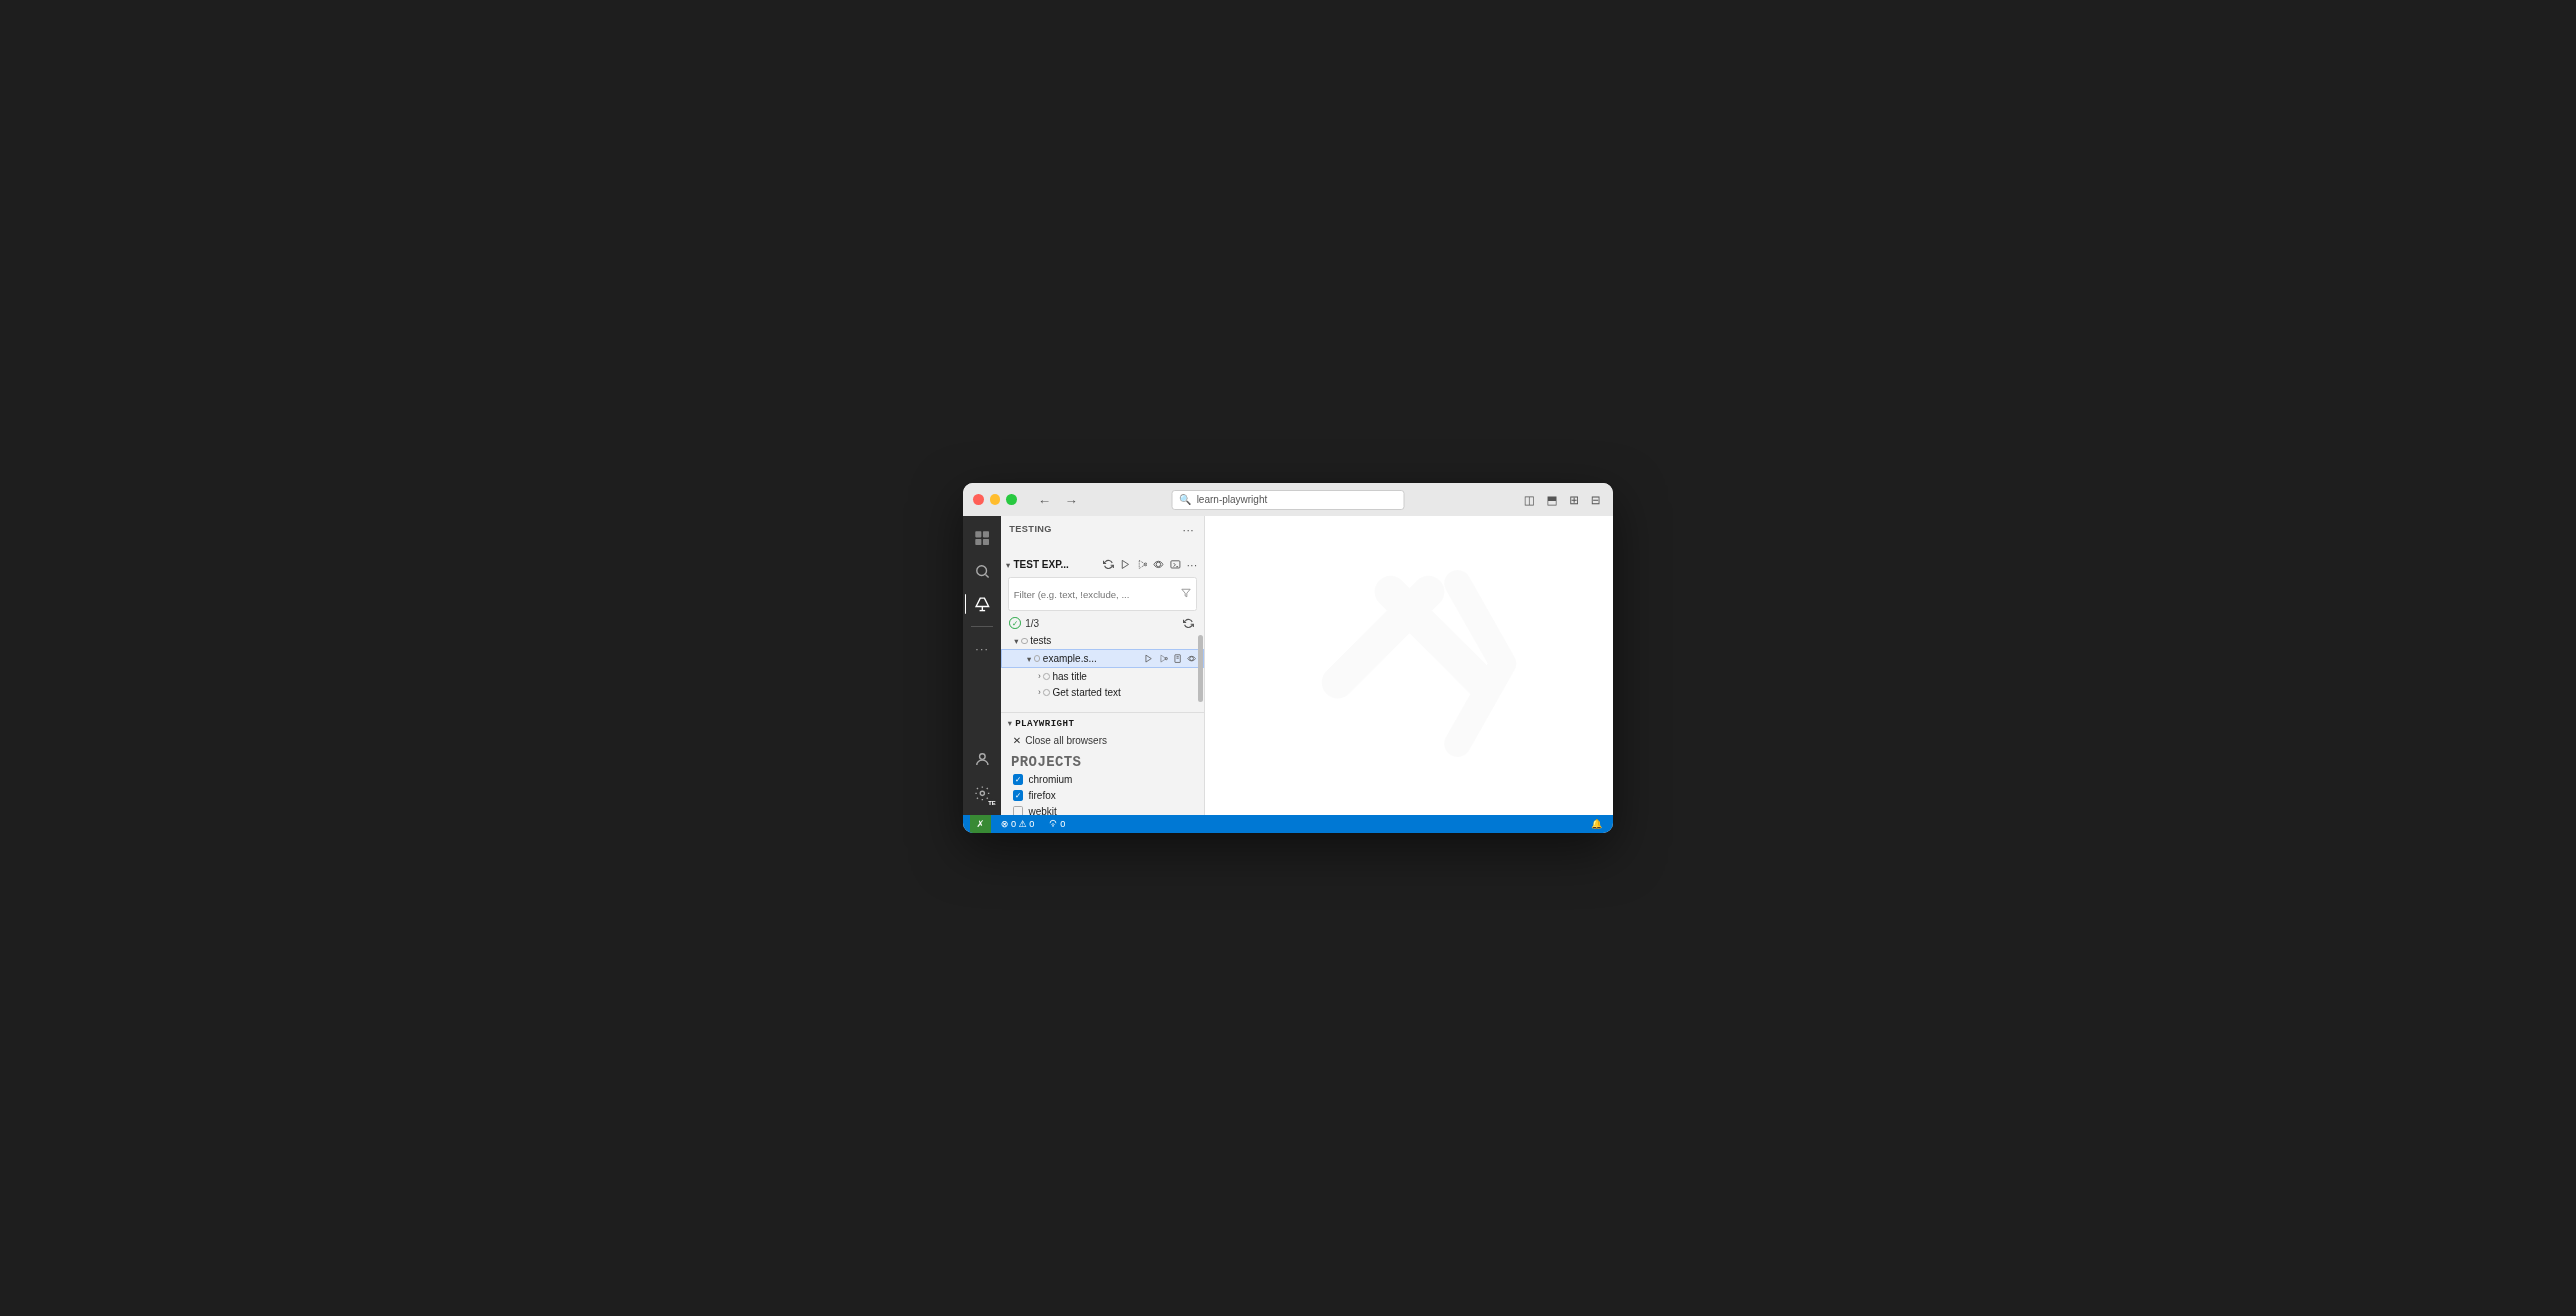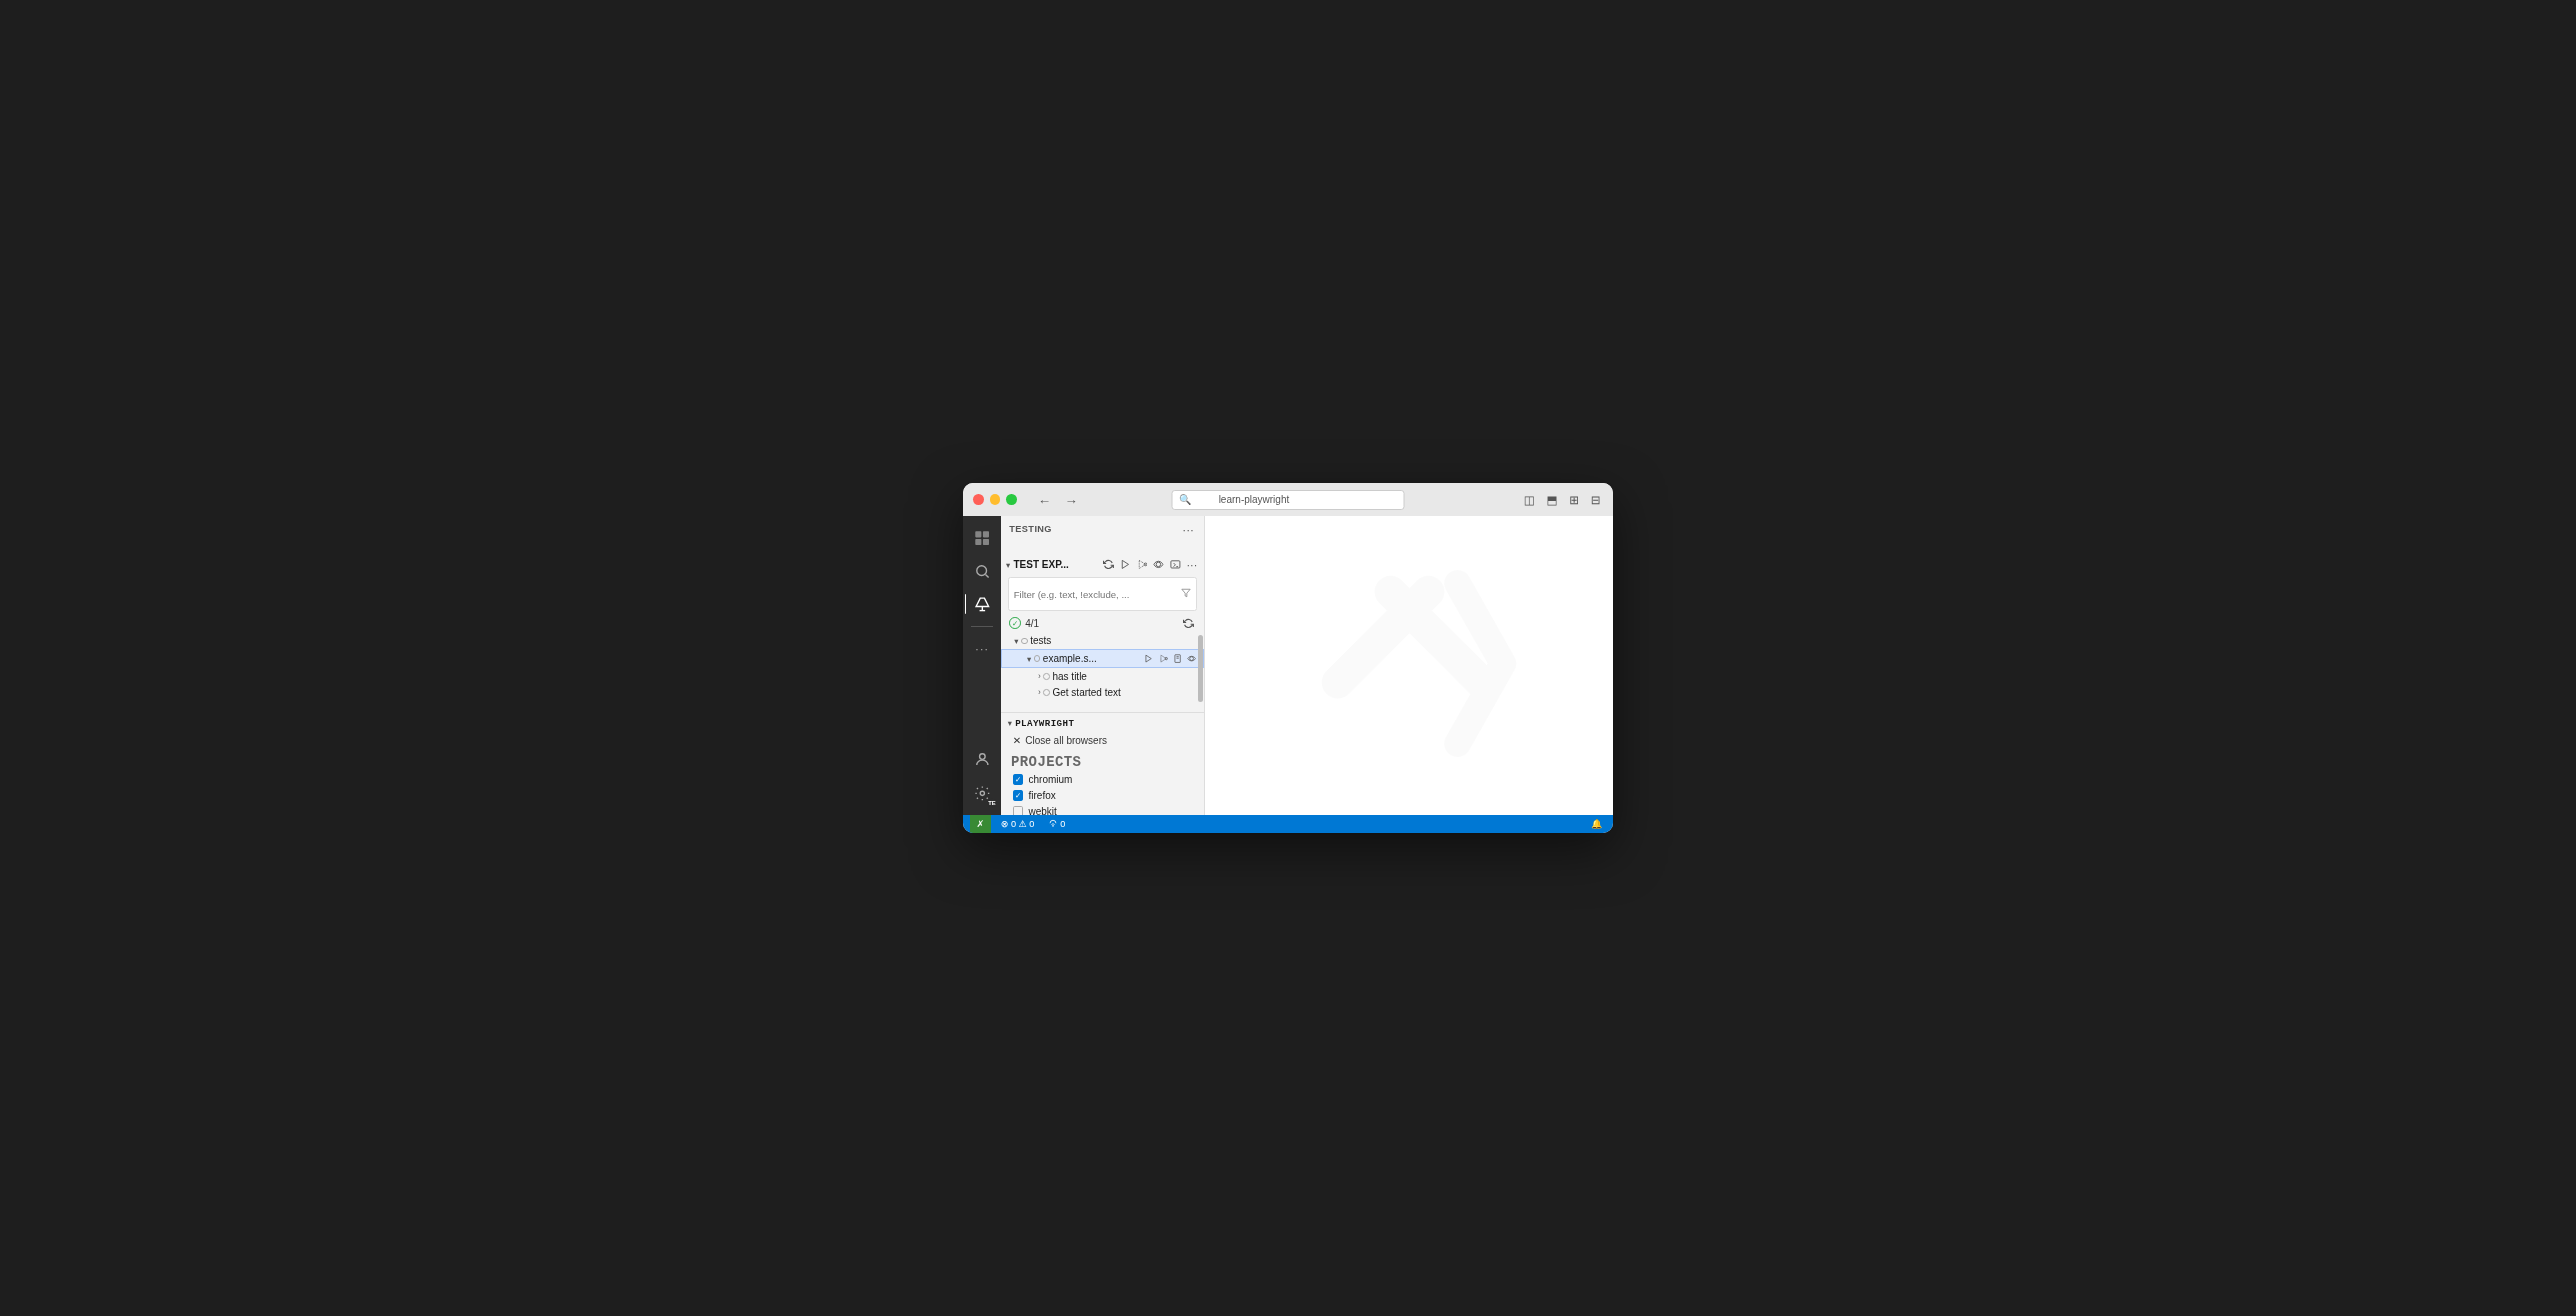--- a/index.html
+++ b/index.html
@@ -457,21 +457,21 @@
       <div class="traffic-light tl-close"></div>
       <div class="traffic-light tl-minimize"></div>
       <div class="traffic-light tl-maximize"></div>
     </div>
     <div class="titlebar-nav">
       <button class="nav-btn">←</button>
       <button class="nav-btn">→</button>
     </div>
     <div class="titlebar-search">
       <span>🔍</span>
-      <span style="font-size:10px;color:#555;margin-left:22px;">learn-playwright</span>
+      <span style="font-size:10px;color:#555;">learn-playwright</span>
     </div>
     <div class="titlebar-actions">
       <button class="titlebar-icon-btn">◫</button>
       <button class="titlebar-icon-btn">⬒</button>
       <button class="titlebar-icon-btn">⊞</button>
       <button class="titlebar-icon-btn">⊟</button>
     </div>
   </div>
 
   <div class="app-body">
@@ -573,21 +573,21 @@
           <span class="filter-icon">
             <svg width="10" height="10" viewBox="0 0 24 24" fill="none" stroke="currentColor" stroke-width="2">
               <polygon points="22,3 2,3 10,12.46 10,19 14,21 14,12.46"></polygon>
             </svg>
           </span>
         </div>
 
         <div class="status-row">
           <div class="status-pass">
             <div class="check-circle">✓</div>
-            <span>4/1</span>
+            <span>1/3</span>
           </div>
           <button class="small-icon-btn">
             <svg width="10.8" height="10.8" viewBox="0 0 24 24" fill="none" stroke="currentColor" stroke-width="2.5">
               <path d="M1 4v6h6"></path>
                 <path d="M23 20v-6h-6"></path>
               <path d="M20.49 9A9 9 0 0 0 5.64 5.64L1 10M23 14l-4.64 4.36A9 9 0 0 1 3.51 15"></path>
             </svg>
           </button>
         </div>
 

